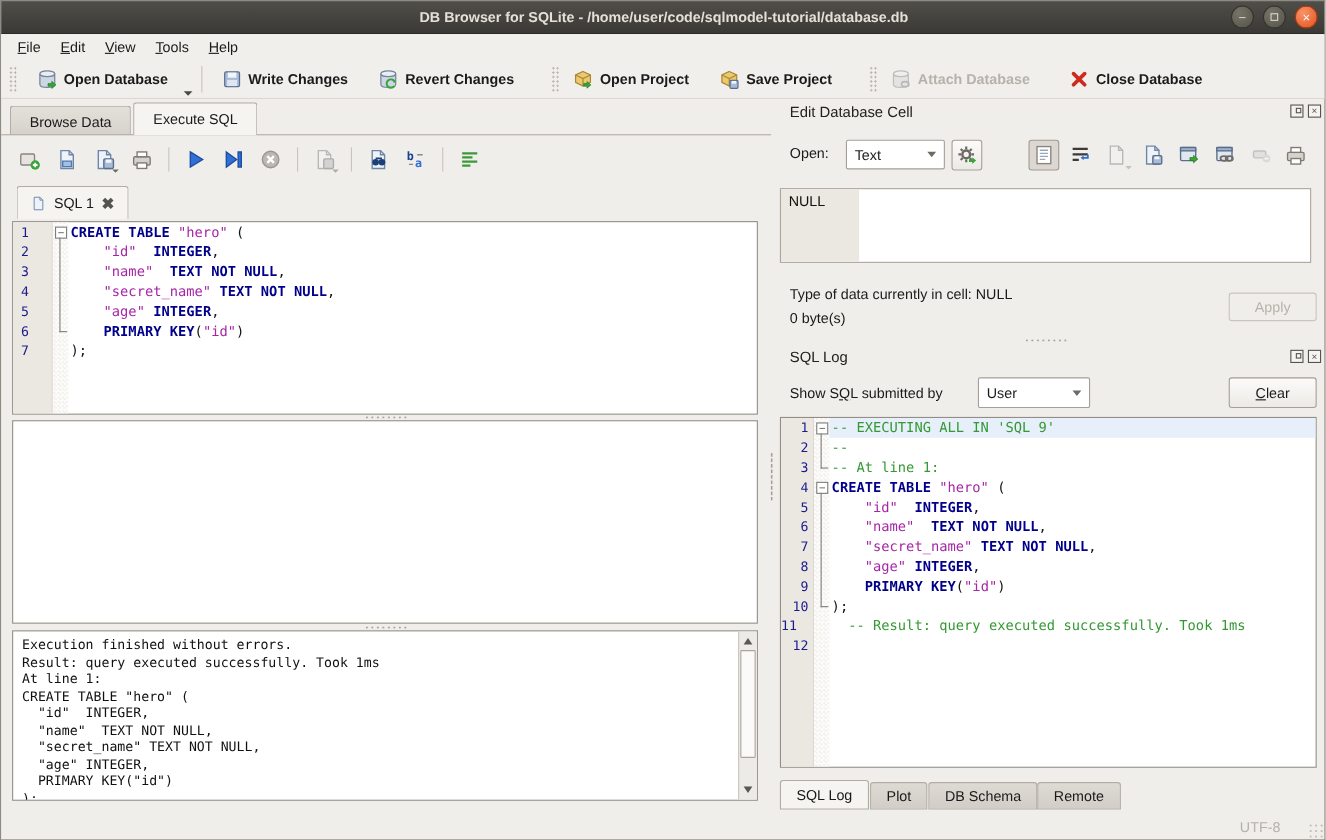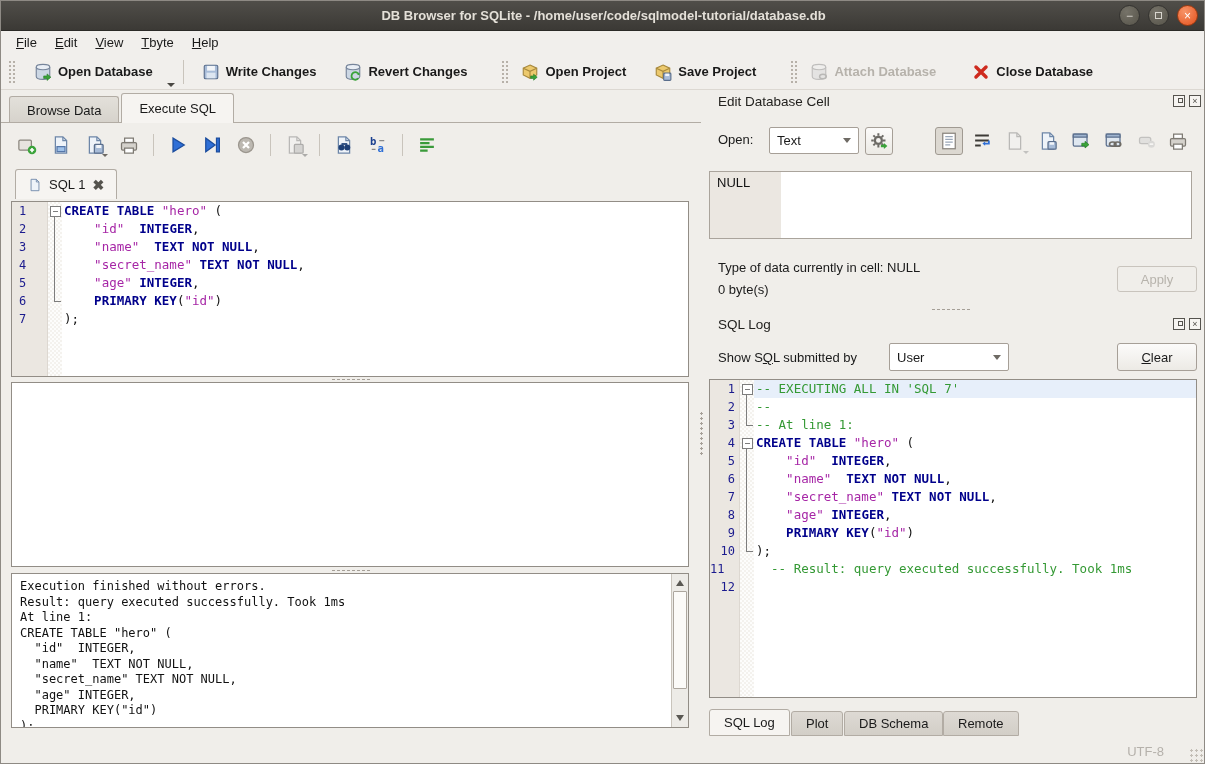--- a/index.html
+++ b/index.html
@@ -164,21 +164,21 @@
         <span class="sq"></span>
       </div>
     <div class="wbtn close">×</div>
   </div>
 </div>
 
 <div class="menubar">
   <span class="menu-item"><span class="u">F</span><span>ile</span></span>
   <span class="menu-item"><span class="u">E</span><span>dit</span></span>
   <span class="menu-item"><span class="u">V</span><span>iew</span></span>
-  <span class="menu-item"><span class="u">T</span><span>byte</span></span>
+  <span class="menu-item"><span class="u">T</span><span>ools</span></span>
   <span class="menu-item"><span class="u">H</span><span>elp</span></span>
 </div>
 
 <div class="toolbar">
   <div class="tgrip"></div>
   <div class="tbtn" style="margin-left:6px;">
     <span class="ticon">
       <svg viewBox="0 0 16 16">
           <use href="#sym-db"></use>
           <path d="M8.6 11.5 h3 v-1.8 l3.4 2.9 -3.4 2.9 v-1.8 h-3 z" fill="#3aa33a" stroke="#1f7a1f" stroke-width="0.5"></path>
@@ -471,33 +471,33 @@
 <div class="dock-btns" style="left:1172px;top:317px;">
   <div class="dkbtn">
       <span class="inner"></span>
     </div>
   <div class="dkbtn">×</div>
 </div>
 
 <div class="field-label" style="left:717px;top:349px;">
   <span>Show S</span><span style="text-decoration:underline;">Q</span><span>L submitted by</span>
 </div>
-<div class="select" style="left:888px;top:342px;width:120px;height:28px;">
+<div class="select" style="left:888px;top:342px;width:102px;height:28px;">
   <span>User</span>
   <span class="sel-arrow"></span>
 </div>
 <div class="pushbtn" style="left:1116px;top:342px;width:80px;height:28px;">
   <span><span class="u">C</span><span>lear</span></span>
 </div>
 
 <div class="codepane" style="left:708px;top:378px;width:488px;height:319px;">
   <div class="gutter-bg" style="left:0;width:30px;"></div>
   <div class="foldm-bg" style="left:30px;"></div>
   <div id="log-lines" style="position:relative;">
-      <div class="crow hl"><span class="ln" style="width: 30px; text-align: right; padding: 0px 5px 0px 0px;">1</span><span class="fold f-start"></span><span class="codetext"><span class="com">-- EXECUTING ALL IN 'SQL 7'</span></span></div>
+      <div class="crow hl"><span class="ln" style="width: 30px; text-align: right; padding: 0px 5px 0px 0px;">1</span><span class="fold f-start"></span><span class="codetext"><span class="com">-- EXECUTING ALL IN 'SQL 9'</span></span></div>
       <div class="crow"><span class="ln" style="width: 30px; text-align: right; padding: 0px 5px 0px 0px;">2</span><span class="fold f-mid"></span><span class="codetext"><span class="com">--</span></span></div>
       <div class="crow"><span class="ln" style="width: 30px; text-align: right; padding: 0px 5px 0px 0px;">3</span><span class="fold f-end"></span><span class="codetext"><span class="com">-- At line 1:</span></span></div>
       <div class="crow"><span class="ln" style="width: 30px; text-align: right; padding: 0px 5px 0px 0px;">4</span><span class="fold f-start"></span><span class="codetext"><span class="kw">CREATE TABLE</span><span class="pl"> </span><span class="str">"hero"</span><span class="pl"> (</span></span></div>
       <div class="crow"><span class="ln" style="width: 30px; text-align: right; padding: 0px 5px 0px 0px;">5</span><span class="fold f-mid"></span><span class="codetext"><span class="pl">    </span><span class="str">"id"</span><span class="pl">  </span><span class="kw">INTEGER</span><span class="pl">,</span></span></div>
       <div class="crow"><span class="ln" style="width: 30px; text-align: right; padding: 0px 5px 0px 0px;">6</span><span class="fold f-mid"></span><span class="codetext"><span class="pl">    </span><span class="str">"name"</span><span class="pl">  </span><span class="kw">TEXT NOT NULL</span><span class="pl">,</span></span></div>
       <div class="crow"><span class="ln" style="width: 30px; text-align: right; padding: 0px 5px 0px 0px;">7</span><span class="fold f-mid"></span><span class="codetext"><span class="pl">    </span><span class="str">"secret_name"</span><span class="pl"> </span><span class="kw">TEXT NOT NULL</span><span class="pl">,</span></span></div>
       <div class="crow"><span class="ln" style="width: 30px; text-align: right; padding: 0px 5px 0px 0px;">8</span><span class="fold f-mid"></span><span class="codetext"><span class="pl">    </span><span class="str">"age"</span><span class="pl"> </span><span class="kw">INTEGER</span><span class="pl">,</span></span></div>
       <div class="crow"><span class="ln" style="width: 30px; text-align: right; padding: 0px 5px 0px 0px;">9</span><span class="fold f-mid"></span><span class="codetext"><span class="pl">    </span><span class="kw">PRIMARY KEY</span><span class="pl">(</span><span class="str">"id"</span><span class="pl">)</span></span></div>
       <div class="crow"><span class="ln" style="width: 30px; text-align: right; padding: 0px 5px 0px 0px;">10</span><span class="fold f-end"></span><span class="codetext"><span class="pl">);</span></span></div>
       <div class="crow"><span class="ln" style="width: 30px; padding: 0px 5px 0px 0px;">11</span><span class="fold f-none"></span><span class="codetext"><span class="pl">  </span><span class="com">-- Result: query executed successfully. Took 1ms</span></span></div>

